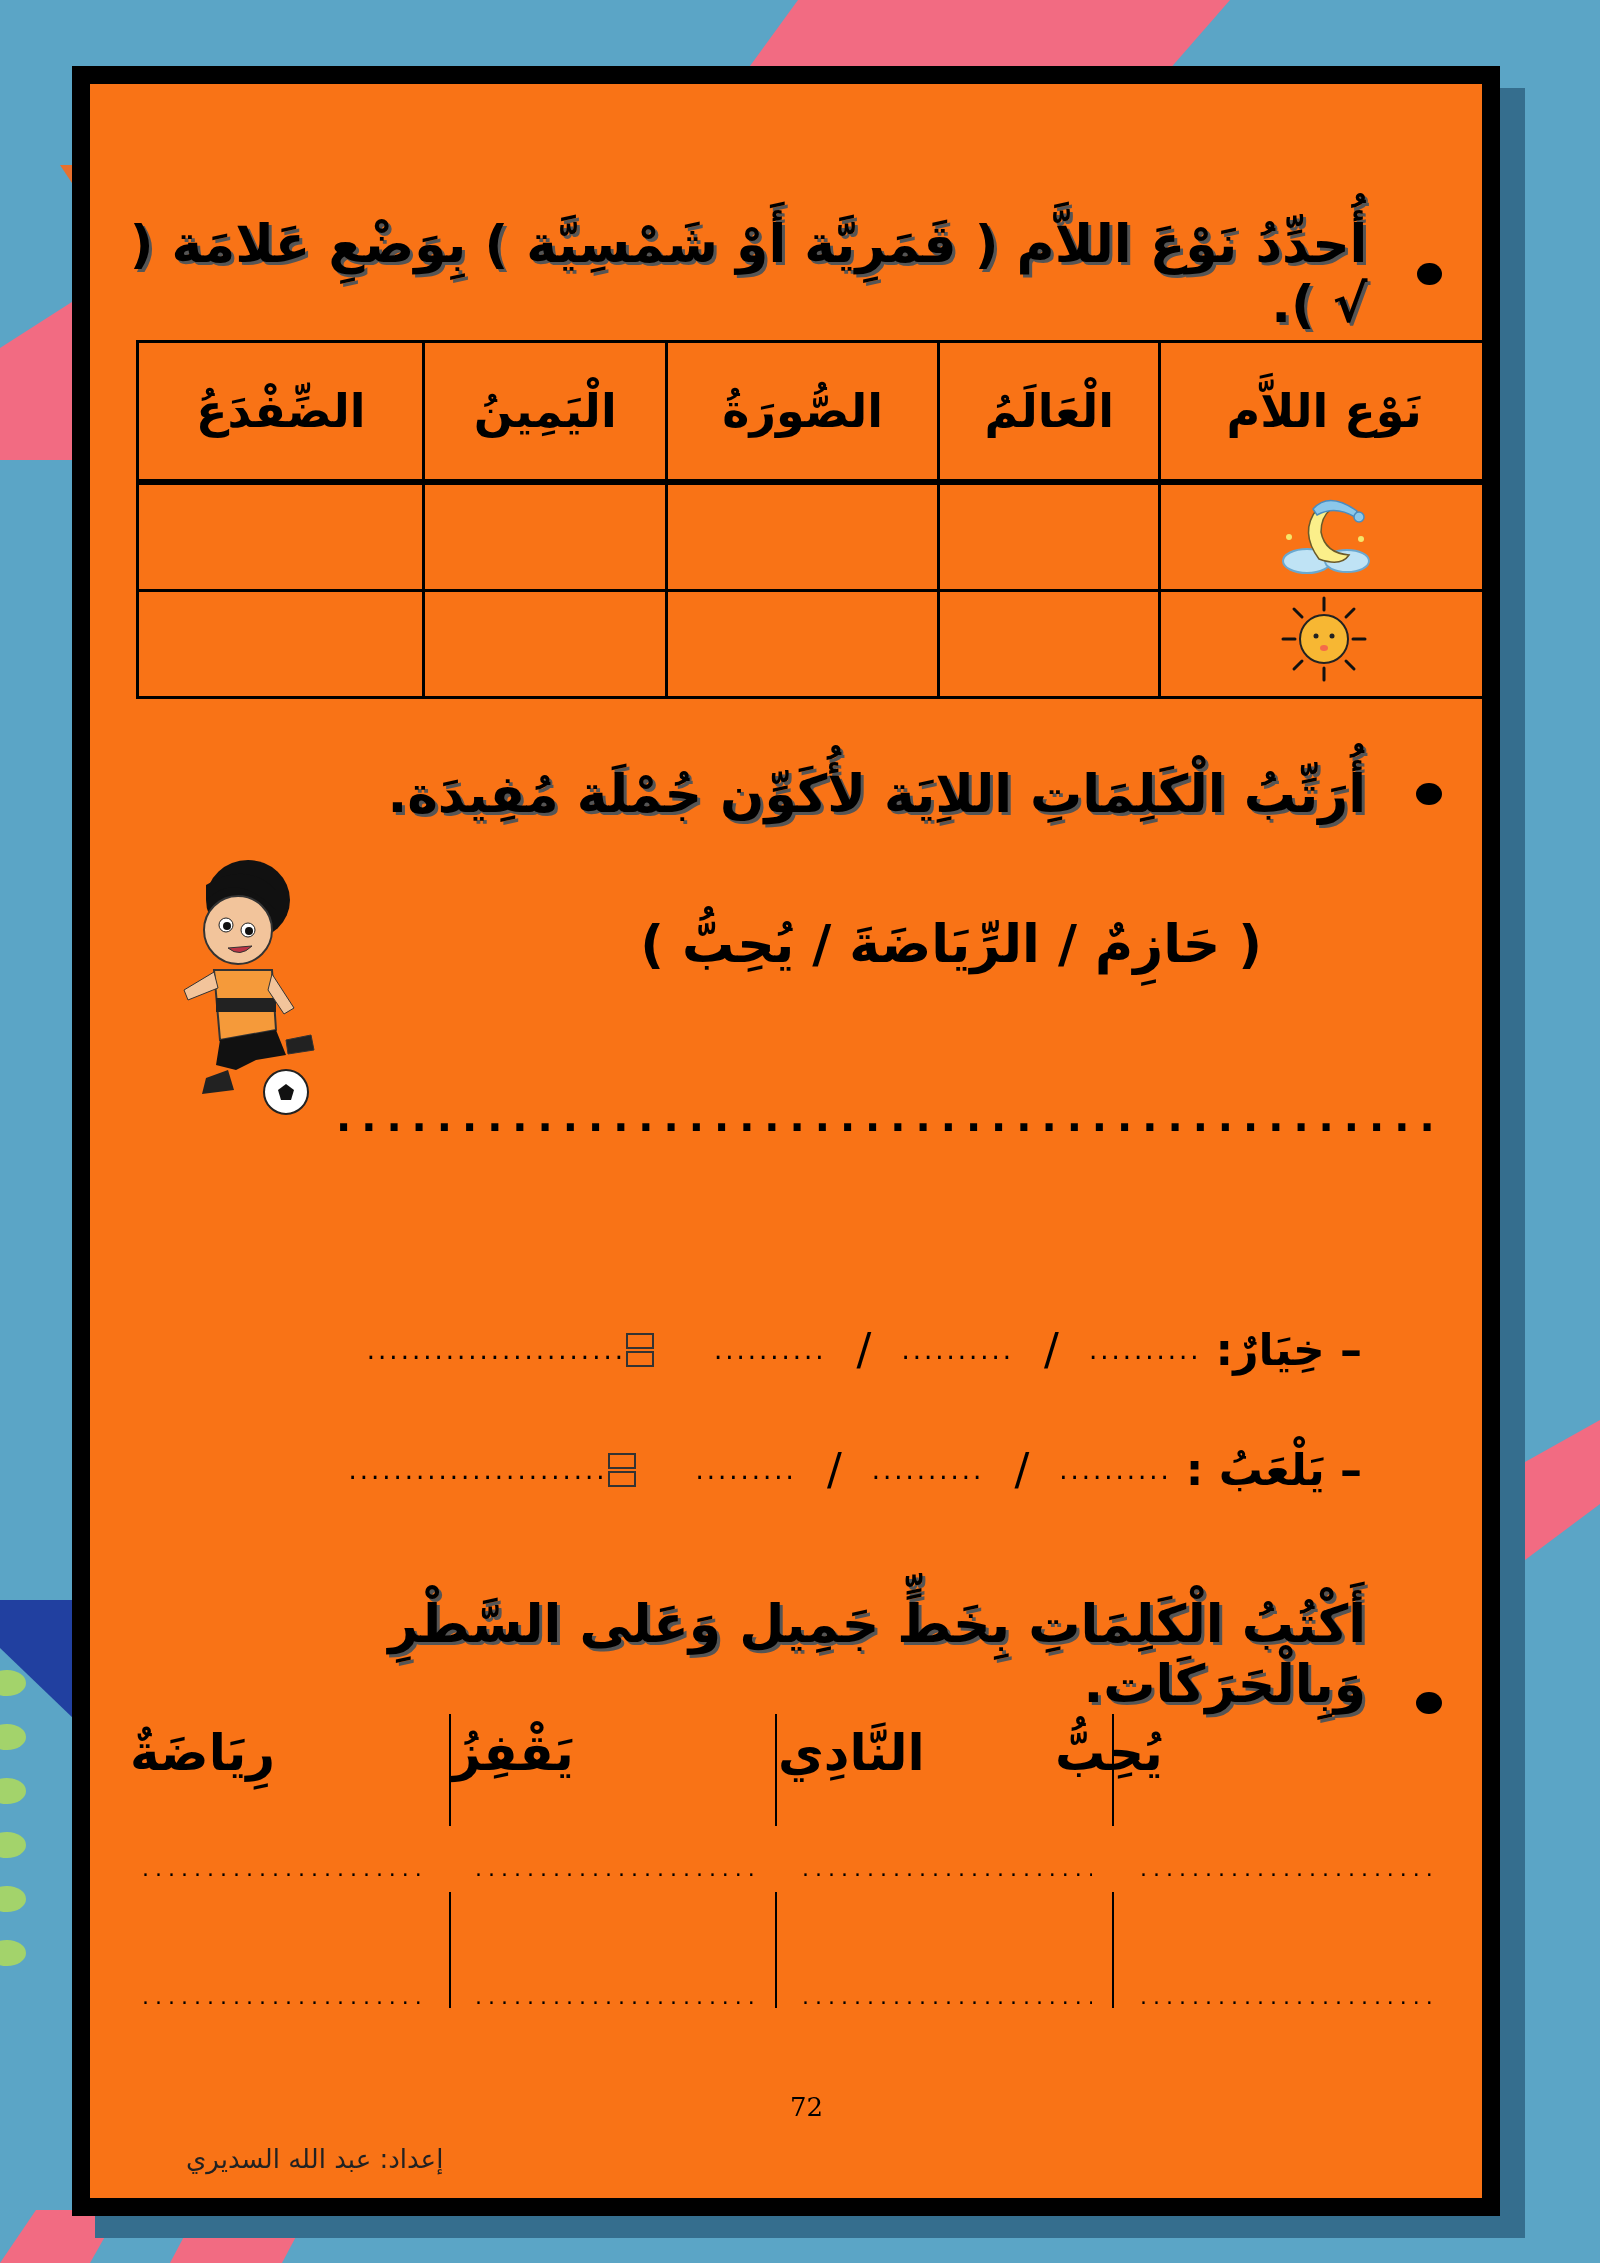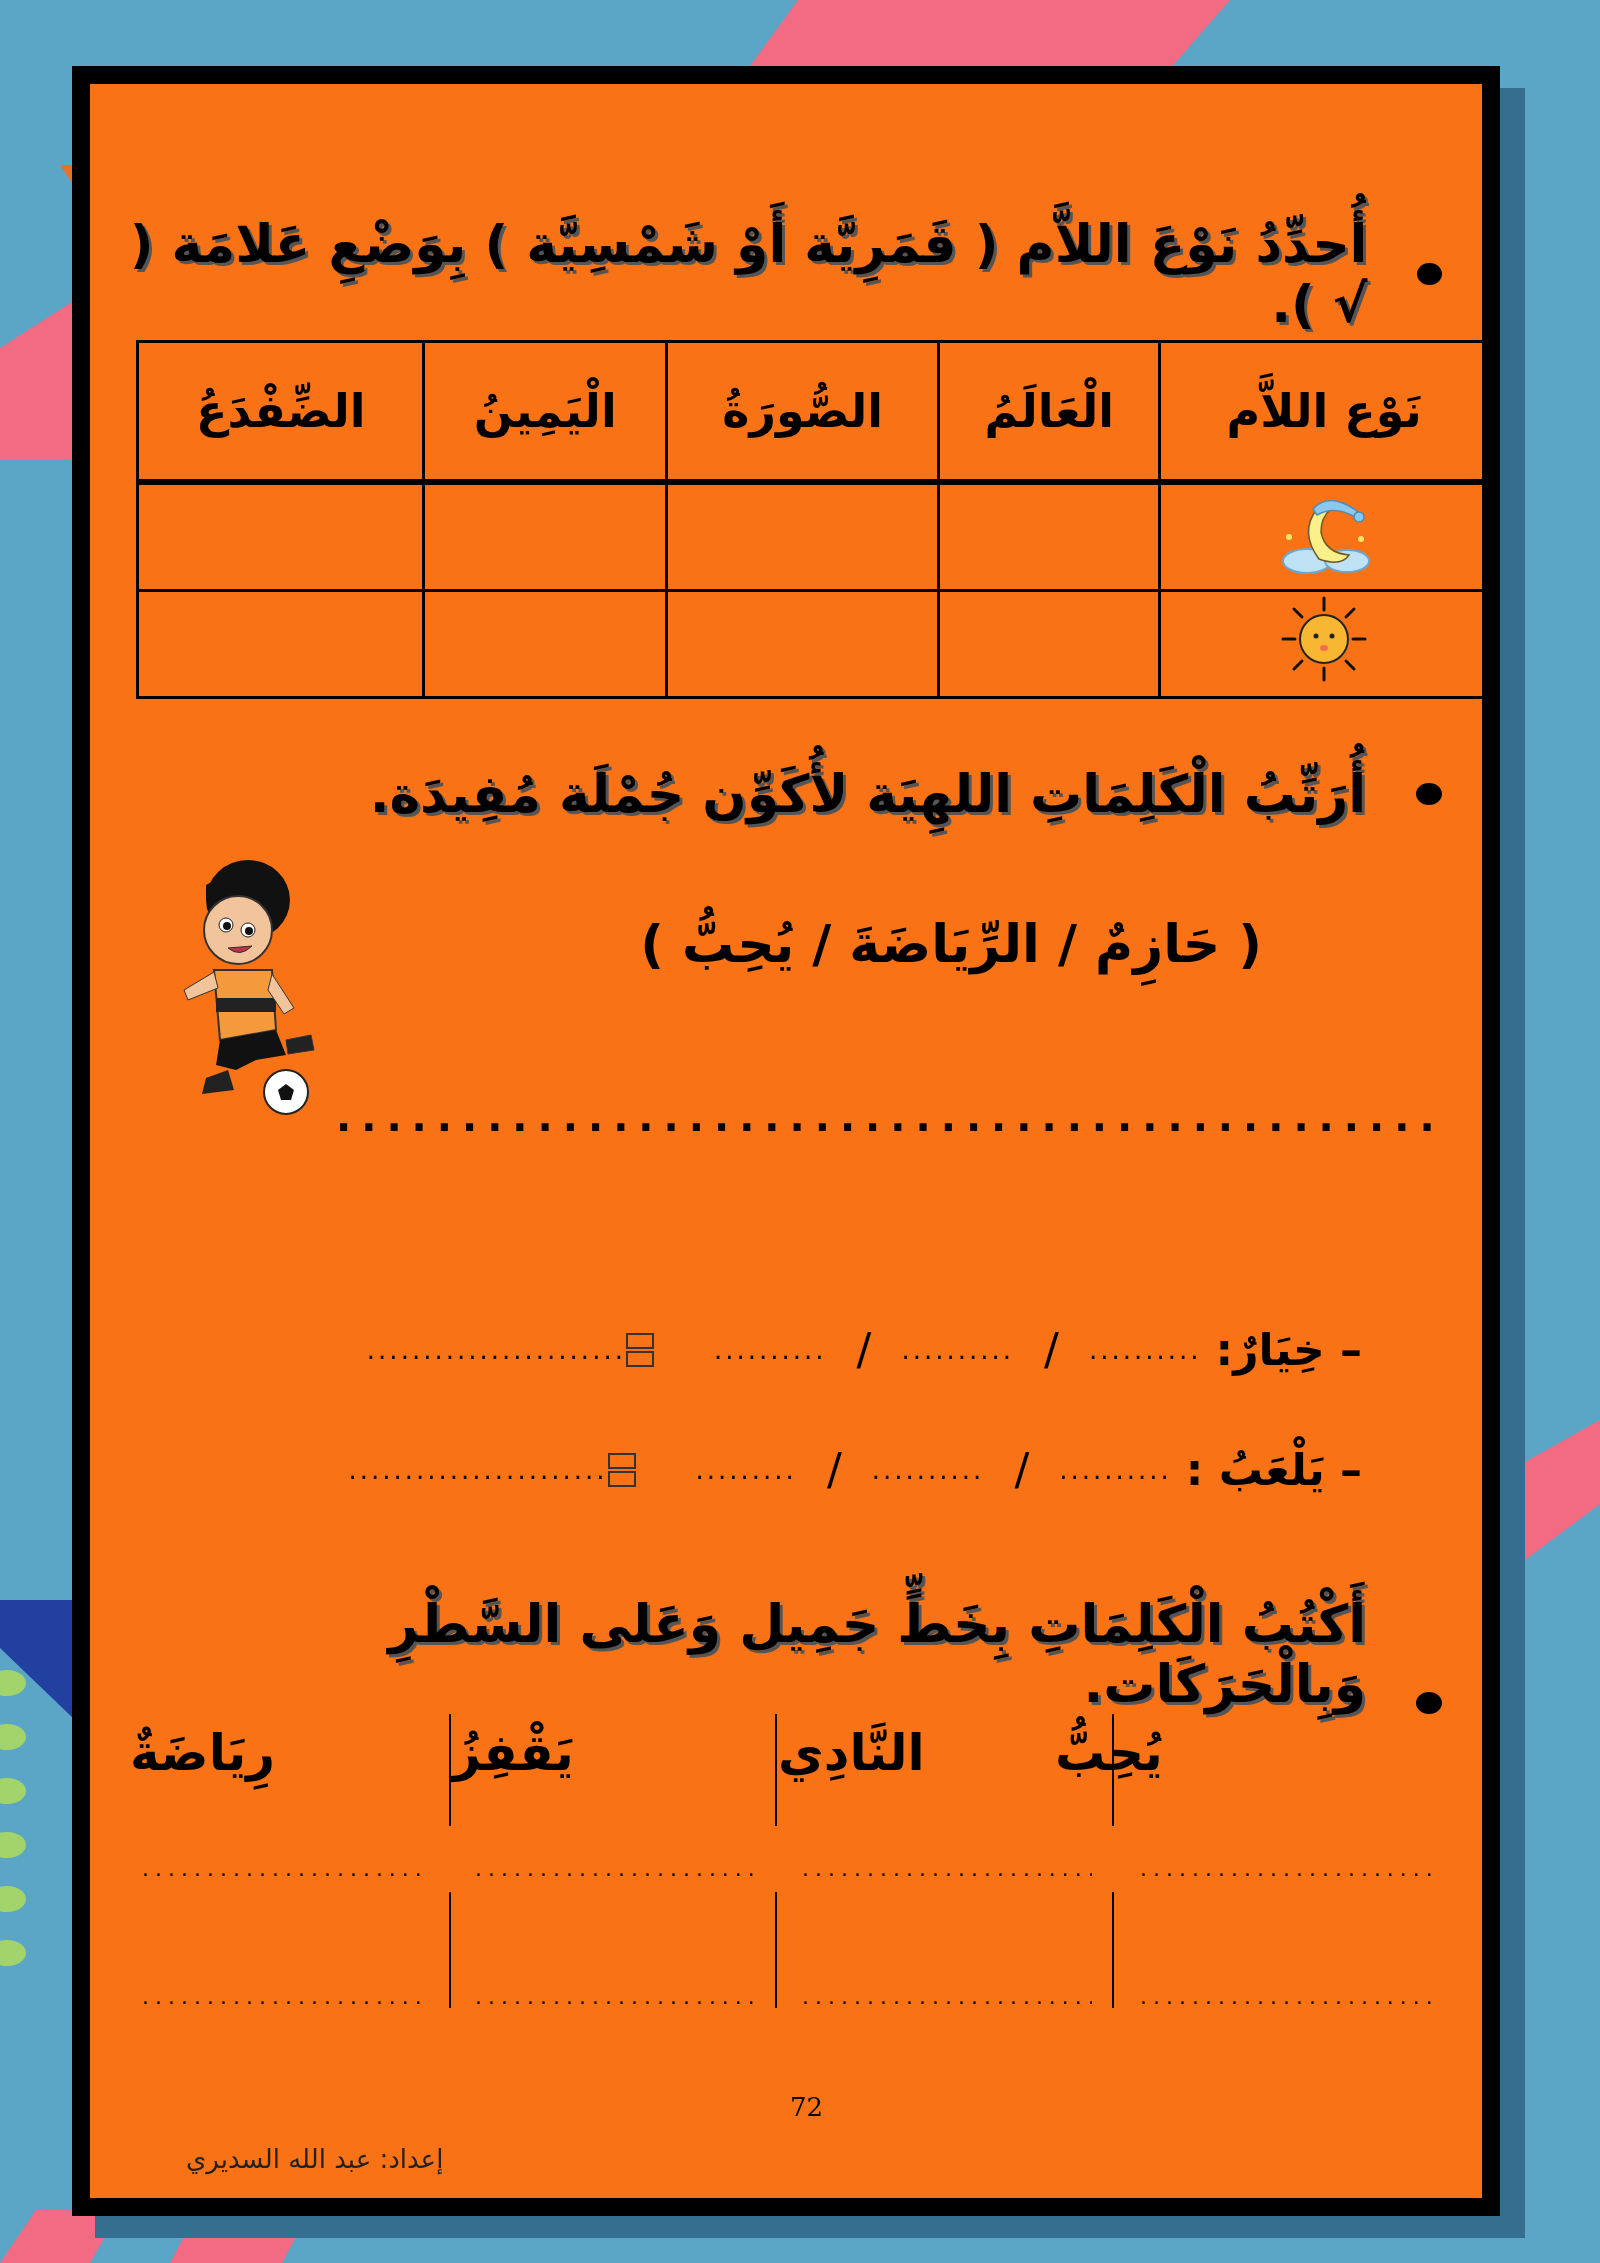--- a/index.html
+++ b/index.html
@@ -102,21 +102,21 @@
       <td></td>
       <td></td>
       <td></td>
       <td></td>
     </tr>
   </tbody>
     </table>
 
   <div class="heading" style="top:680px;">
     <span class="bullet"></span>
-    <span>أُرَتِّبُ الْكَلِمَاتِ اللهِيَة لأُكَوِّن جُمْلَة مُفِيدَة.</span>
+    <span>أُرَتِّبُ الْكَلِمَاتِ اللاِيَة لأُكَوِّن جُمْلَة مُفِيدَة.</span>
   </div>
 
   <svg style="position:absolute;left:86px;top:756px;" width="150" height="280" viewBox="0 0 150 280">
     <ellipse cx="72" cy="60" rx="42" ry="40" fill="#111"></ellipse>
     <ellipse cx="62" cy="90" rx="34" ry="34" fill="#f2c49b" stroke="#333" stroke-width="2"></ellipse>
     <path d="M30 60 Q60 30 100 70 L100 50 Q70 20 30 45 Z" fill="#111"></path>
     <circle cx="50" cy="85" r="7" fill="#fff" stroke="#222"></circle>
       <circle cx="51" cy="86" r="4" fill="#111"></circle>
     <circle cx="72" cy="90" r="7" fill="#fff" stroke="#222"></circle>
       <circle cx="73" cy="91" r="4" fill="#111"></circle>

